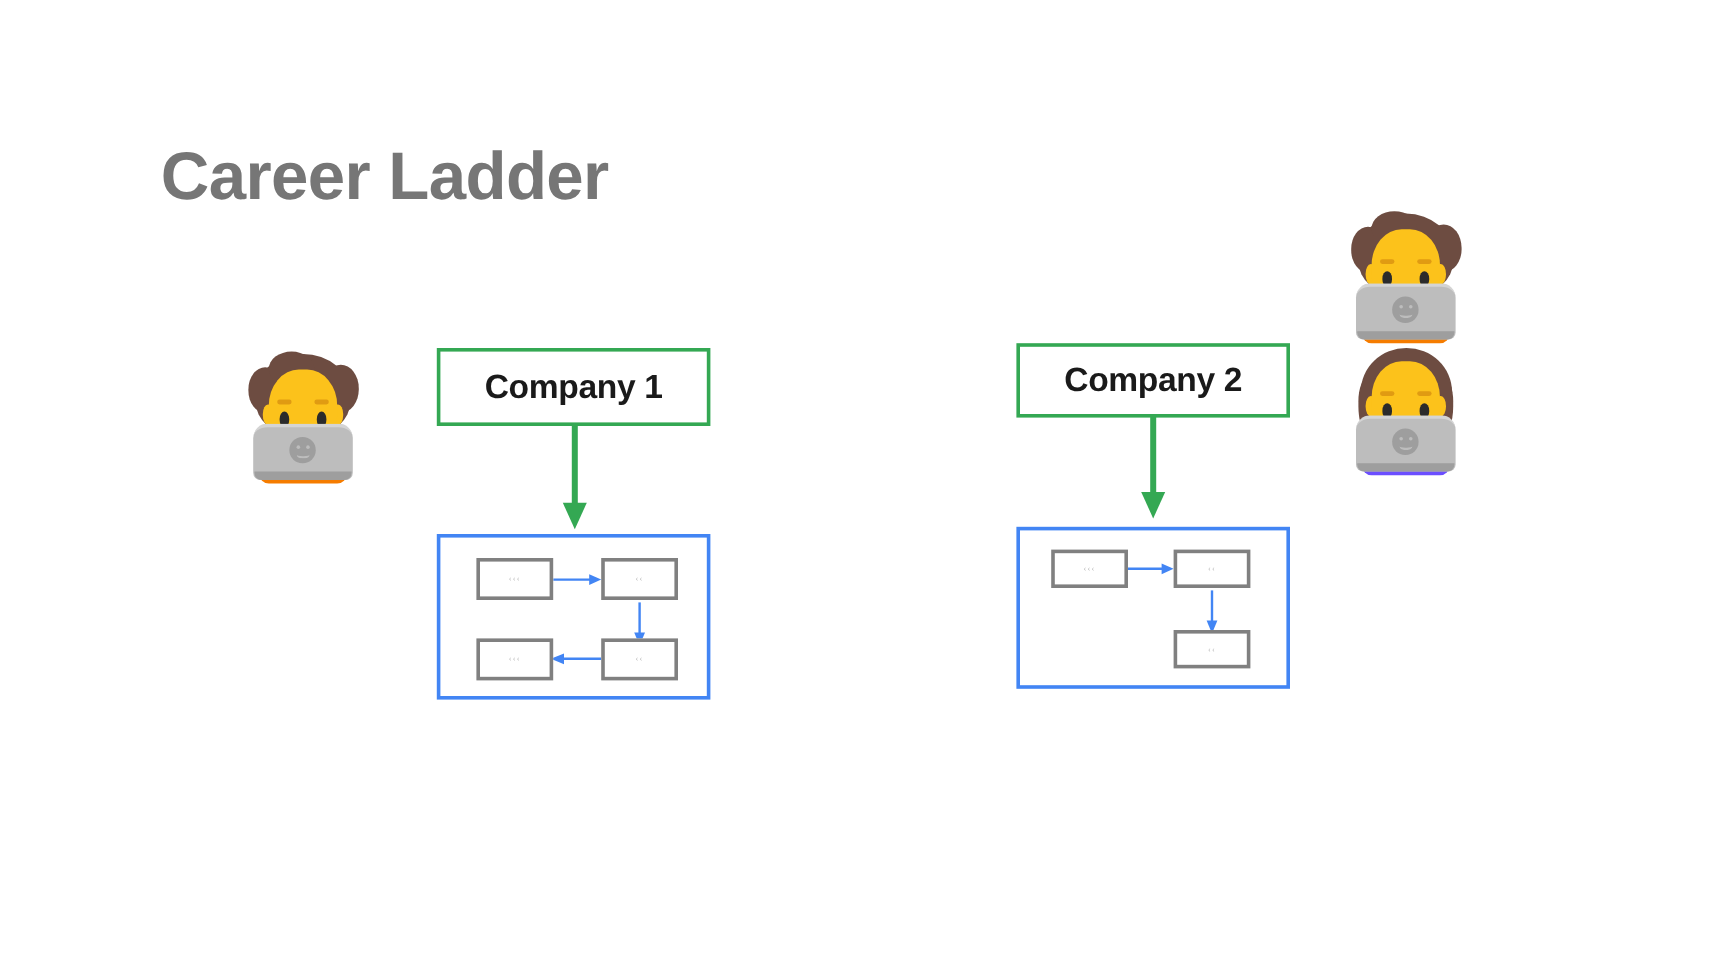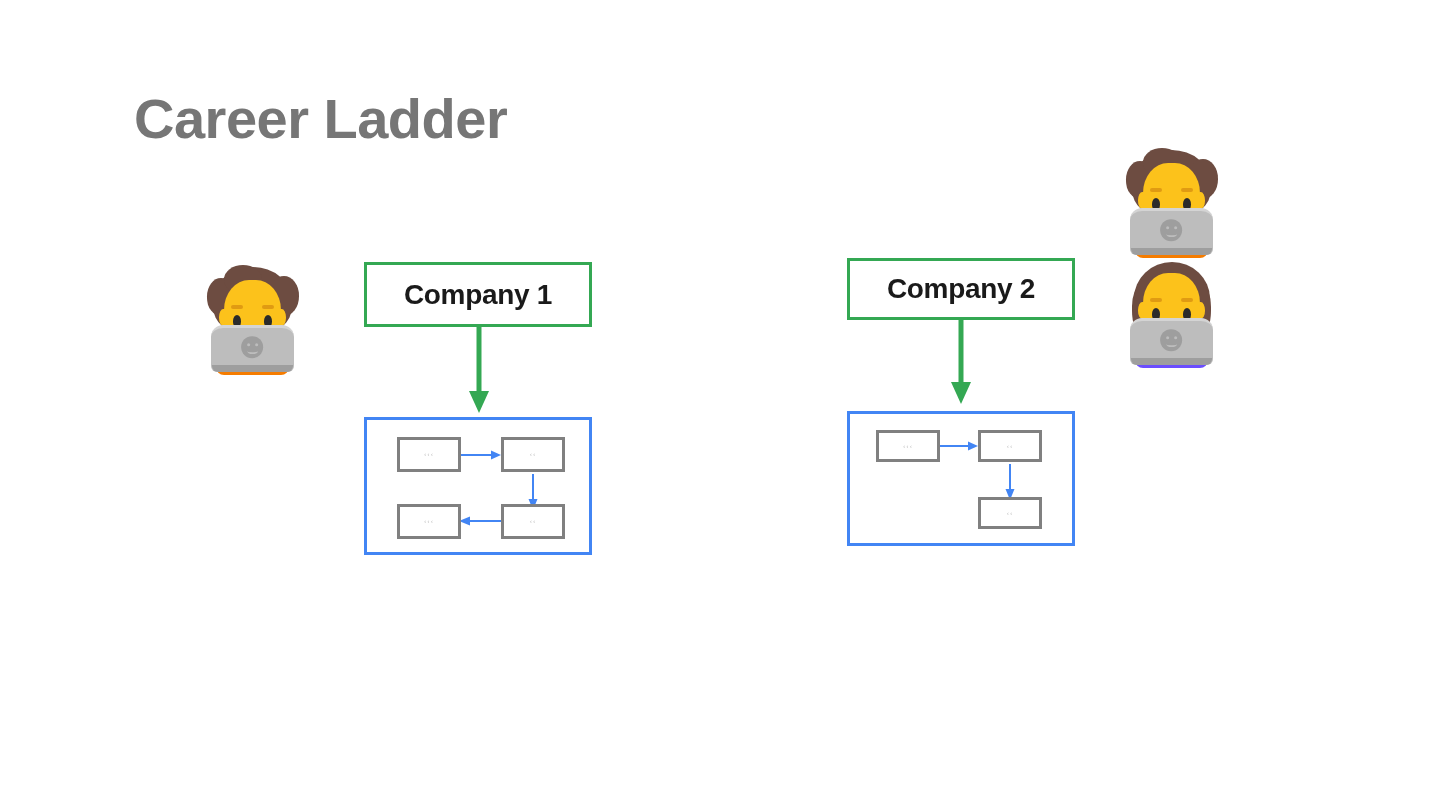--- a/index.html
+++ b/index.html
@@ -13,20 +13,21 @@
     position: relative;
     overflow: hidden;
     font-family: "Liberation Sans", sans-serif;
     -webkit-font-smoothing: antialiased;
   }
 
   .slide {
     position: absolute;
     inset: 0;
     background: #ffffff;
+    margin-top: 28px;
   }
 
   
   .slide-title {
     position: absolute;
     left: 134px;
     top: 88px;
     font-size: 56px;
     font-weight: bold;
     color: #767676;

